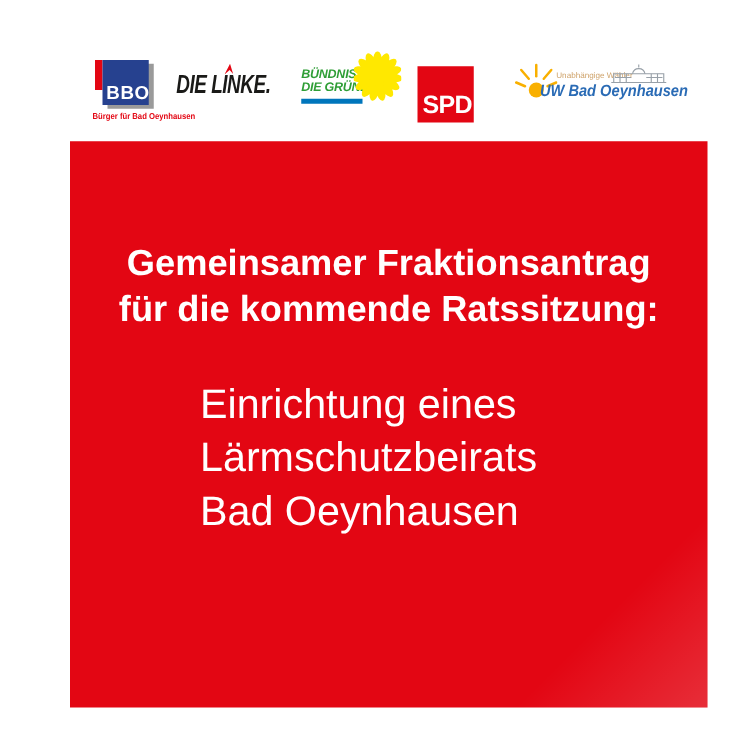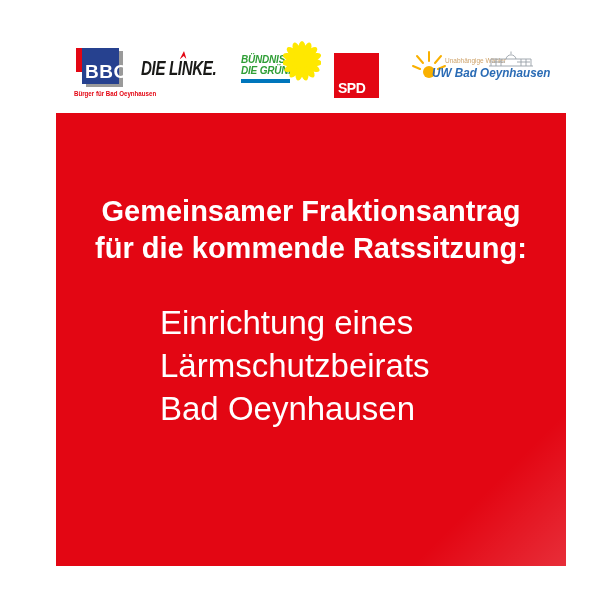--- a/index.html
+++ b/index.html
@@ -6,37 +6,37 @@
   body{width:600px;height:600px;background:#ffffff;font-family:"Liberation Sans",sans-serif;overflow:hidden;}
   .poster{position:relative;width:600px;height:600px;background:#ffffff;}
 
   
   .logo-strip{position:absolute;left:0;top:0;width:600px;height:113px;}
 
   
   .bbo{position:absolute;left:74px;top:46px;width:72px;height:50px;}
   .bbo-stripe{position:absolute;left:2px;top:2px;width:6px;height:24px;background:#e30613;}
   .bbo-square{position:absolute;left:8px;top:2px;width:37px;height:36px;background:#26418f;box-shadow:4px 3px 0 #9a9a9a;}
-  .bbo-acronym{position:absolute;left:3px;bottom:1px;color:#ffffff;font-weight:bold;font-size:19px;letter-spacing:0.5px;}
+  .bbo-acronym{position:absolute;left:3px;bottom:1px;color:#ffffff;font-weight:bold;font-size:15px;letter-spacing:0.5px;}
   .bbo-caption{position:absolute;left:0;top:44px;color:#e30613;font-weight:bold;font-size:7px;white-space:nowrap;transform:scaleX(0.88);transform-origin:left top;}
 
   
   .linke{position:absolute;left:141px;top:56px;width:100px;height:26px;}
   .linke-wordmark{display:inline-block;color:#1a1a18;font-weight:bold;font-style:italic;font-size:21px;letter-spacing:-0.5px;transform:scaleX(0.72);transform-origin:left top;white-space:nowrap;}
   .linke-accent{position:absolute;left:38px;top:-5px;width:8px;height:9px;background:#e30613;clip-path:polygon(15% 100%,55% 0%,100% 85%,60% 55%);transform:rotate(8deg);}
 
   
   .gruene{position:absolute;left:241px;top:54px;width:85px;height:35px;}
   .gruene-line{color:#2f9e36;font-weight:bold;font-style:italic;font-size:10px;line-height:11px;letter-spacing:-0.2px;white-space:nowrap;}
   .gruene-stripe{margin-top:3px;width:49px;height:4px;background:#0076bc;}
   .gruene-sunflower{position:absolute;left:42px;top:-13px;}
 
   
   .spd{position:absolute;left:334px;top:53px;width:45px;height:45px;background:#e30613;}
-  .spd-acronym{position:absolute;left:4px;bottom:2px;color:#ffffff;font-weight:bold;font-size:14px;letter-spacing:-0.5px;}
+  .spd-acronym{position:absolute;left:4px;bottom:2px;color:#ffffff;font-weight:bold;font-size:20px;letter-spacing:-0.5px;}
 
   
   .uw{position:absolute;left:412px;top:47px;width:130px;height:40px;}
   .uw-sun{position:absolute;left:0;top:2px;}
   .uw-small{position:absolute;left:33px;top:10px;font-size:6.5px;color:#cfa36b;white-space:nowrap;}
   .uw-building{position:absolute;left:76px;top:3px;}
   .uw-title{position:absolute;left:20px;top:18px;color:#2a6bb5;font-weight:bold;font-style:italic;font-size:13px;white-space:nowrap;transform:scaleX(0.9);transform-origin:left top;}
 
   
   .banner{position:absolute;left:56px;top:113px;width:510px;height:453px;background:#e30613;}

